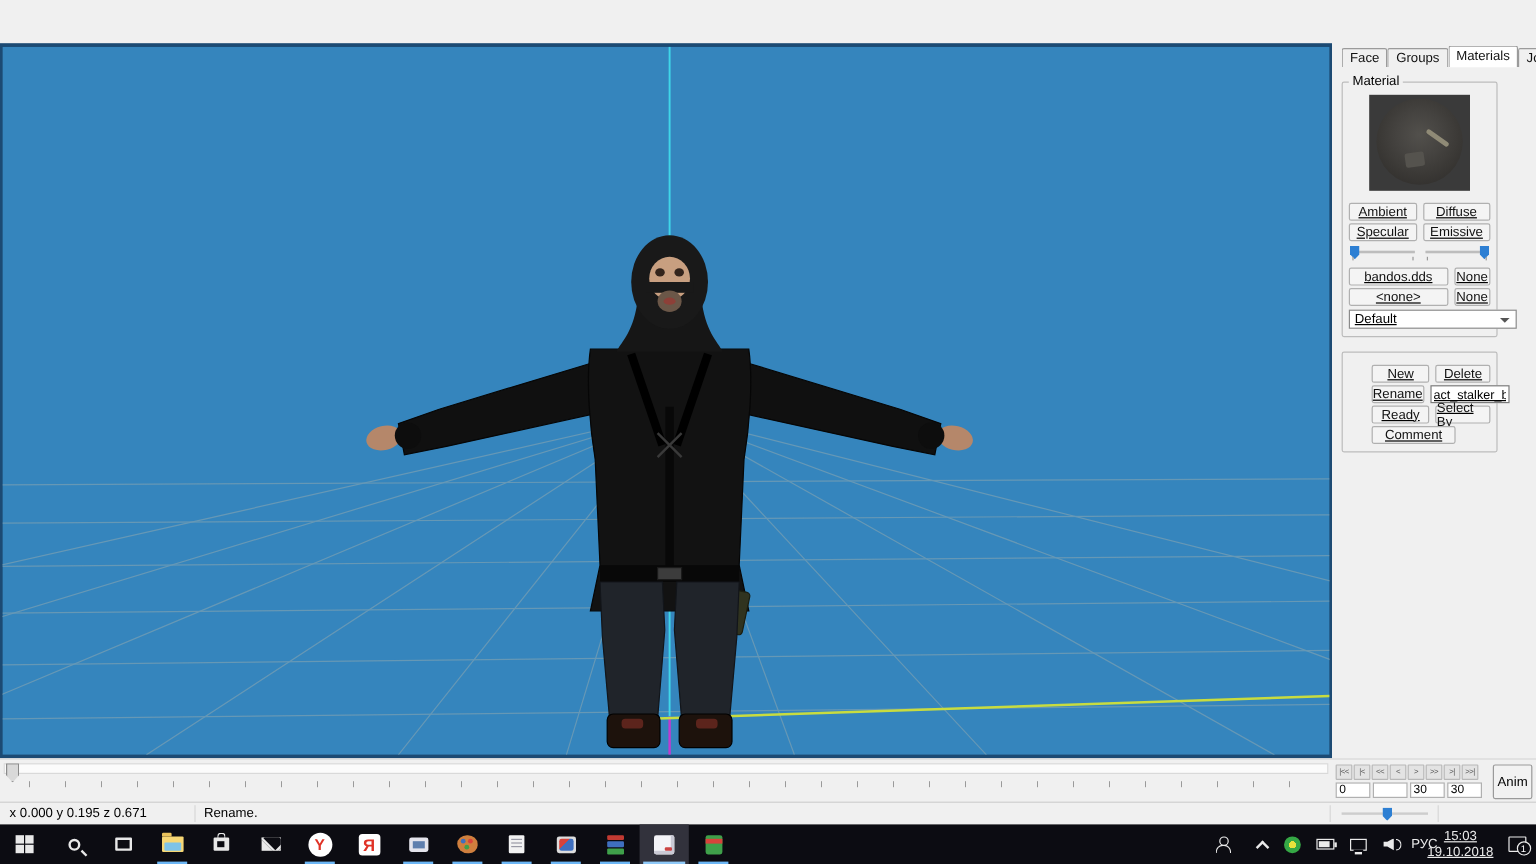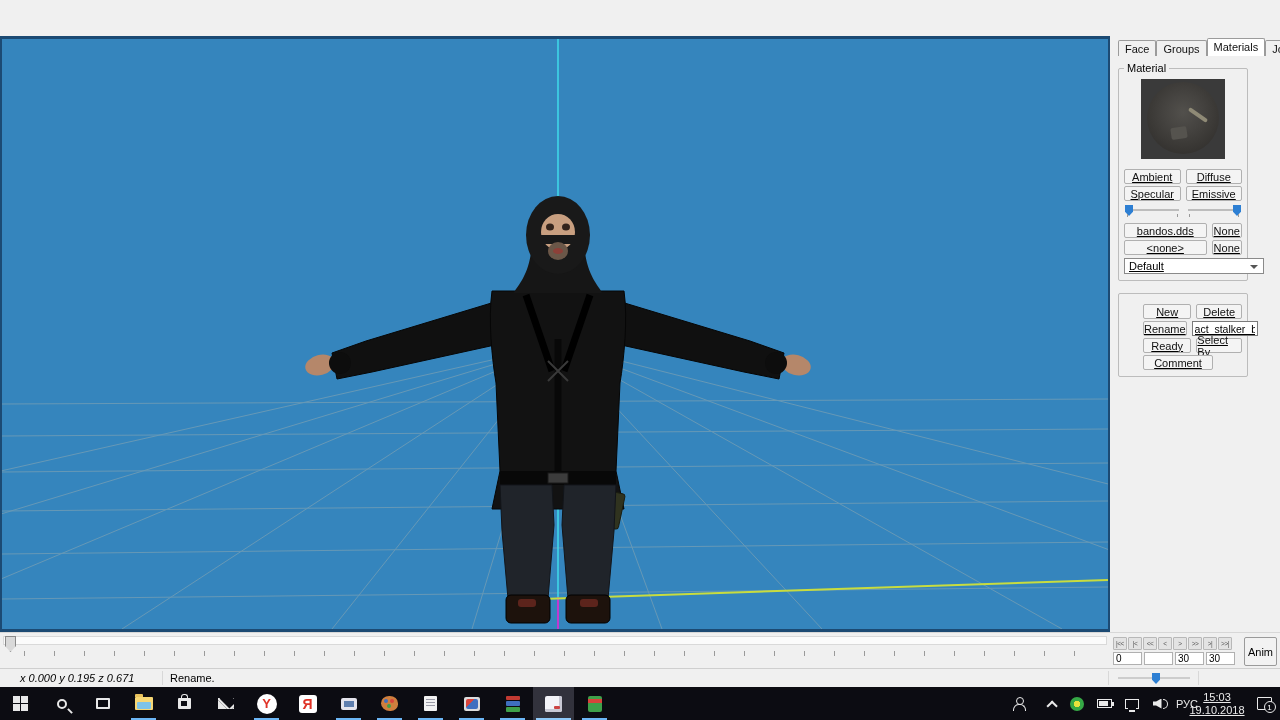--- a/index.html
+++ b/index.html
@@ -64,21 +64,21 @@
   .tl-ticks { position:absolute; left:24px; top:18px; width:1080px; height:5px;
       background:repeating-linear-gradient(90deg,#9a9a9a 0 1px,transparent 1px 30px); }
   .transport { position:absolute; left:1113px; top:4px; display:flex; gap:1px; }
   .tbtn { width:14px; height:13px; background:#e3e3e3; border:1px solid #b8b8b8; border-radius:1px; font-size:6.5px; color:#555; display:flex; align-items:center; justify-content:center; letter-spacing:-0.5px; }
   .framefields { position:absolute; left:1113px; top:19px; display:flex; gap:2px; }
   .ffield { width:29px; height:13px; background:#fff; border:1px solid #b0b0b0; font-size:10px; padding:0 2px; font-family:"Liberation Sans",sans-serif; }
   .animbtn { position:absolute; right:3px; top:4px; width:33px; height:29px; background:#f2f2f2; border:1px solid #9a9a9a; border-radius:2px; font-size:11px; display:flex; align-items:center; justify-content:center; }
 
   
   .statusbar { position:absolute; left:0; top:668px; width:1280px; height:19px; background:#f0f0f0; border-top:1px solid #cfcfcf; font-size:11px; }
-  .coords { position:absolute; left:20px; top:3px;font-style:italic; }
+  .coords { position:absolute; left:8px; top:3px; }
   .ready { position:absolute; left:170px; top:3px; }
   .sb-sep { position:absolute; top:2px; width:1px; height:14px; background:#d8d8d8; }
   .sb-slider { position:absolute; left:1116px; top:2px; width:76px; height:14px; }
   .sb-slider .track { position:absolute; left:2px; right:2px; top:6px; height:2px; background:#cdcdcd; }
   .sb-slider .thumb { position:absolute; left:36px; top:2px; width:8px; height:11px; background:#2d7fd3; clip-path:polygon(0 0,100% 0,100% 62%,50% 100%,0 62%); }
 
   
   .taskbar { position:absolute; left:0; top:687px; width:1280px; height:33px; background:#0c0c12; }
   .slot { position:absolute; top:0; width:41px; height:33px; display:flex; align-items:center; justify-content:center; }
   .slot.open:after { content:""; position:absolute; bottom:0; left:8px; right:8px; height:2px; background:#6cb6f5; }

